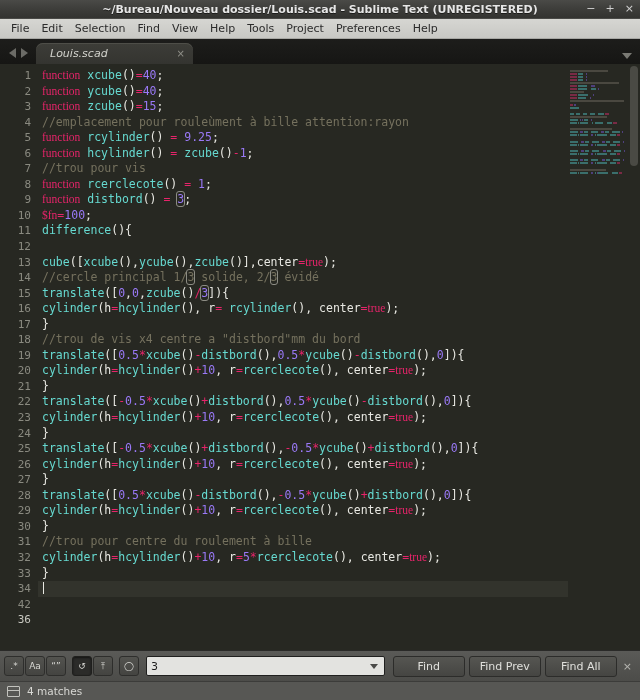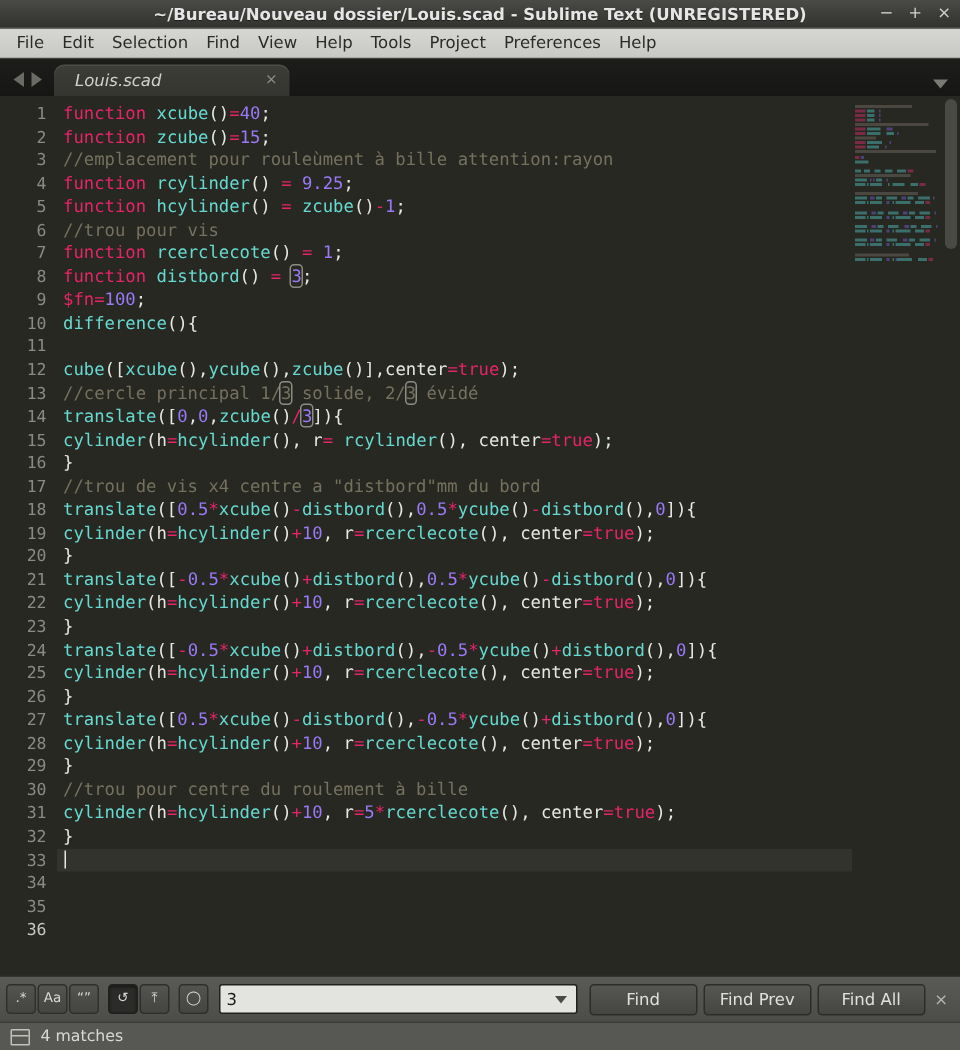--- a/index.html
+++ b/index.html
@@ -78,21 +78,21 @@
   .codearea{
     flex:1 1 auto;padding-top:4px;position:relative;overflow:hidden;
   }
   .cline{
     font-family:"DejaVu Sans Mono","Liberation Mono",monospace;
     font-size:11.5px;line-height:15.55px;height:15.55px;white-space:pre;
     color:#e8e8e2;padding-left:4px;
   }
   .cline.active{background:#32332c;}
   .cm{color:#75715e;}          
-  .kw{color:#e6246a;}          
+  .kw{color:#e6246a;font-family:Liberation Serif, serif;}          
   .fn{color:#66d9d0;}          
   .num{color:#9a79f7;}         
   .pl{color:#e8e8e2;}          
   .op{color:#e6246a;}
   .hit{
     border:1px solid #8c8c84;border-radius:3px;
     padding:0 0px;margin:0 -1px;
   }
   .caret{
     display:inline-block;width:1px;height:12px;background:#e8e8e2;
@@ -231,25 +231,26 @@
         <div>25</div>
         <div>26</div>
         <div>27</div>
         <div>28</div>
         <div>29</div>
         <div>30</div>
         <div>31</div>
         <div>32</div>
         <div>33</div>
         <div>34</div>
-        <div>35</div>
+        <div>42</div>
         <div class="cur">36</div>
       </div>
     <div class="codearea" id="codearea">
         <div class="cline"><span class="kw">function</span> <span class="fn">xcube</span>()<span class="op">=</span><span class="num">40</span>;</div>
+        <div class="cline"><span class="kw">function</span> <span class="fn">ycube</span>()<span class="op">=</span><span class="num">40</span>;</div>
         <div class="cline"><span class="kw">function</span> <span class="fn">zcube</span>()<span class="op">=</span><span class="num">15</span>;</div>
         <div class="cline"><span class="cm">//emplacement pour rouleùment à bille attention:rayon</span></div>
         <div class="cline"><span class="kw">function</span> <span class="fn">rcylinder</span>() <span class="op">=</span> <span class="num">9.25</span>;</div>
         <div class="cline"><span class="kw">function</span> <span class="fn">hcylinder</span>() <span class="op">=</span> <span class="fn">zcube</span>()<span class="op">-</span><span class="num">1</span>;</div>
         <div class="cline"><span class="cm">//trou pour vis</span></div>
         <div class="cline"><span class="kw">function</span> <span class="fn">rcerclecote</span>() <span class="op">=</span> <span class="num">1</span>;</div>
         <div class="cline"><span class="kw">function</span> <span class="fn">distbord</span>() <span class="op">=</span> <span class="num"><span class="hit">3</span></span>;</div>
         <div class="cline"><span class="kw">$fn</span><span class="op">=</span><span class="num">100</span>;</div>
         <div class="cline"><span class="fn">difference</span>(){</div>
         <div class="cline">&nbsp;</div>

